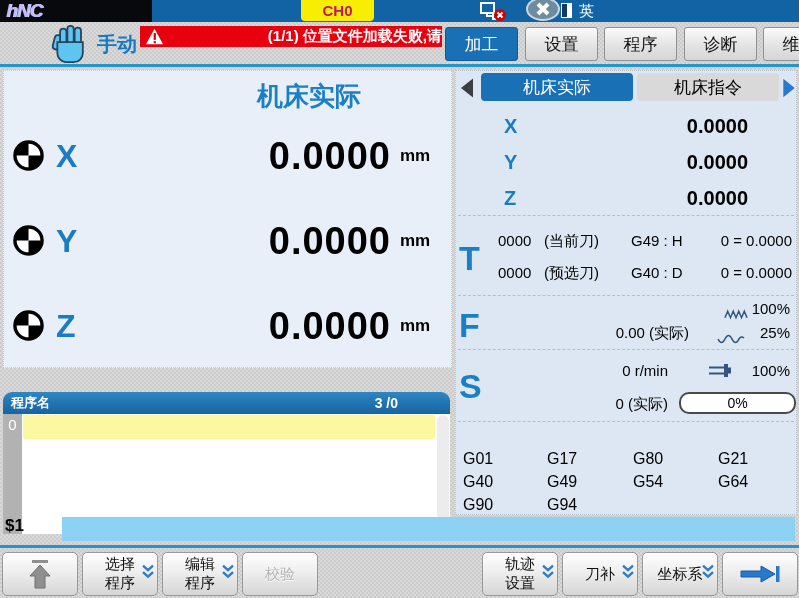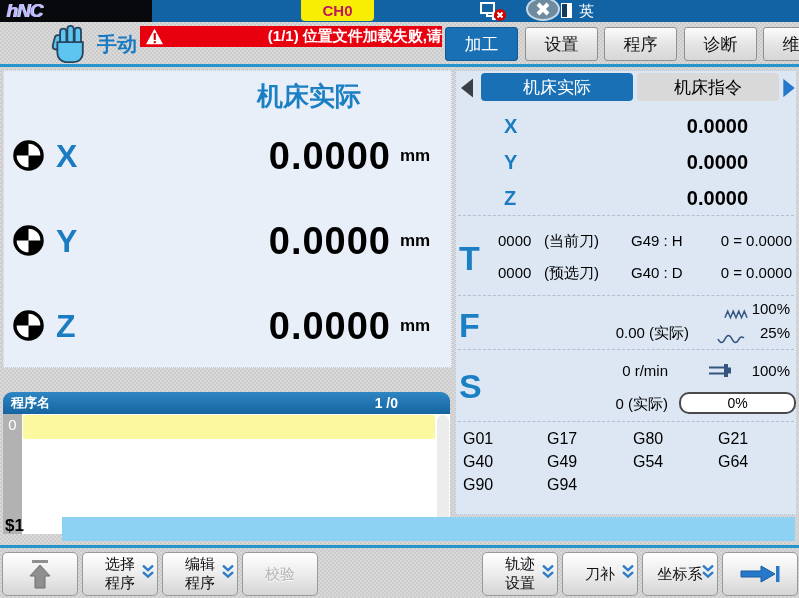--- a/index.html
+++ b/index.html
@@ -82,21 +82,21 @@
   .srow span{position:absolute;line-height:24px;white-space:nowrap;}
   .t-c1{left:42px;} .t-c2{left:175px;} .t-c3{right:6px;}
   .f-val1{right:84px;} .f-val2{right:109px;} .pct{right:8px;}
   .s-val{right:130px;}
   .zigzag-icon{position:absolute;left:268px;top:6px;}
   .sine-icon{position:absolute;left:261px;top:7px;}
   .spindle-icon{position:absolute;left:251px;top:4px;}
   .sprog{left:223px;top:321px;width:117px;height:22px;background:#fff;border:2px solid #4a4a4a;border-radius:10px;
          display:flex;align-items:center;justify-content:center;font-size:14px;color:#000;box-sizing:border-box;}
   .grow{left:0;width:342px;height:23px;}
-  .grow span{position:absolute;font-size:16px;line-height:23px;color:#000;}
+  .grow span{position:absolute;font-size:16px;line-height:23px;color:#000;margin-top:20px;}
   .g-c0{left:7px;} .g-c1{left:91px;} .g-c2{left:177px;} .g-c3{left:262px;}
 
   
   .softkeys{left:0;top:551px;width:799px;height:47px;}
   .sk-btn{position:absolute;top:1px;width:76px;height:44px;border:1px solid #999;border-radius:5px;
           background:linear-gradient(#ffffff,#ececec 50%,#d5d5d5);box-sizing:border-box;
           display:flex;flex-direction:column;align-items:center;justify-content:center;
           font-size:15px;color:#111;line-height:1.25;}
   .sk-btn.disabled{color:#b4b4b4;text-shadow:0 1px 0 #fff;}
   .sk-chevron{position:absolute;right:2px;top:50%;transform:translateY(-50%);}
@@ -204,21 +204,21 @@
       </span>
       <span class="aname">Z</span>
       <span class="aval">0.0000</span>
       <span class="aunit">mm</span>
     </div>
   </div>
 
   <div class="abs prog-panel">
     <div class="abs prog-header">
       <span>程序名</span>
-      <span class="prog-counter">1 /0</span>
+      <span class="prog-counter">3 /0</span>
     </div>
     <div class="abs prog-body"></div>
     <div class="abs prog-gutter">
       <span>0</span>
     </div>
     <div class="abs prog-line-hl"></div>
     <div class="abs prog-scroll"></div>
   </div>
 
   <span class="abs chan-label">$1</span>

